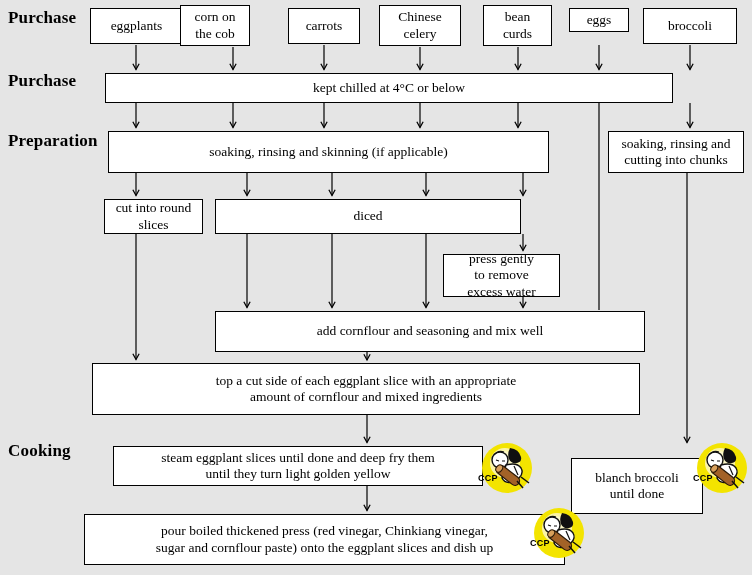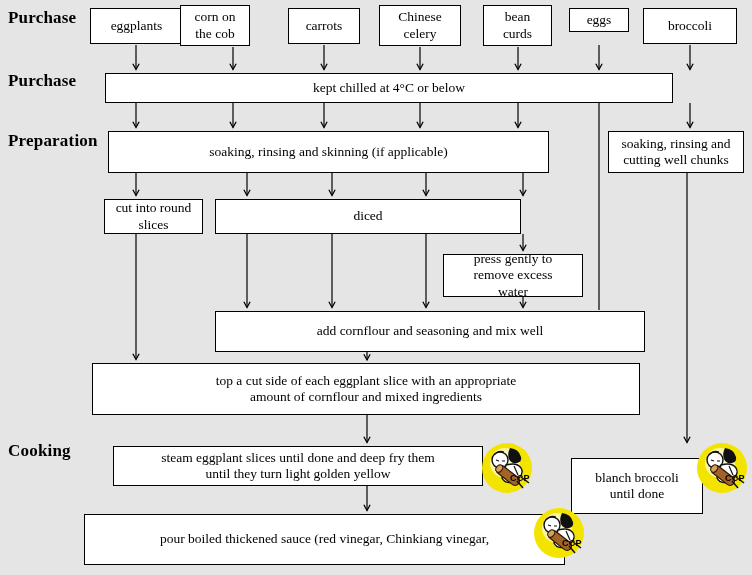--- a/index.html
+++ b/index.html
@@ -15,21 +15,21 @@
     position:absolute;border:1.6px solid #000;background:#fff;box-sizing:border-box;
     display:flex;flex-direction:column;align-items:center;justify-content:center;
     text-align:center;font-size:13.5px;line-height:1.22;padding:1px 4px;
   }
   .box .ln{display:block;white-space:nowrap;}
   #arrows{position:absolute;left:0;top:0;width:752px;height:575px;}
   .ccp-wrap{position:absolute;width:52px;height:52px;}
   .ccp-wrap svg{position:absolute;left:0;top:0;}
   .ccp-label{
     position:absolute;left:-3px;top:31px;font-family:"Liberation Sans","DejaVu Sans",sans-serif;
-    font-weight:bold;font-size:9px;letter-spacing:.3px;color:#000;margin-left:32px;
+    font-weight:bold;font-size:9px;letter-spacing:.3px;color:#000;
   }
   #ccp-defs{position:absolute;width:0;height:0;overflow:hidden;}
 </style>
 </head>
 <body>
 
 <div id="canvas">
 
   <svg id="ccp-defs" aria-hidden="true">
     <defs>
@@ -118,37 +118,38 @@
   <div class="box" style="left:180px;top:5px;width:70px;height:41px">corn on the cob</div>
   <div class="box" style="left:288px;top:8px;width:72px;height:36px">carrots</div>
   <div class="box" style="left:379px;top:5px;width:82px;height:41px">Chinese celery</div>
   <div class="box" style="left:483px;top:5px;width:69px;height:41px;padding:1px 6px">bean curds</div>
   <div class="box" style="left:569px;top:8px;width:60px;height:24px">eggs</div>
   <div class="box" style="left:643px;top:8px;width:94px;height:36px">broccoli</div>
 
   <div class="box" style="left:105px;top:73px;width:568px;height:30px">kept chilled at 4°C or below</div>
 
   <div class="box" style="left:108px;top:131px;width:441px;height:42px">soaking, rinsing and skinning (if applicable)</div>
-  <div class="box" style="left:608px;top:131px;width:136px;height:42px">soaking, rinsing and cutting well chunks</div>
+  <div class="box" style="left:608px;top:131px;width:136px;height:42px">soaking, rinsing and cutting into chunks</div>
   <div class="box" style="left:104px;top:199px;width:99px;height:35px;padding:1px 2px">cut into round slices</div>
   <div class="box" style="left:215px;top:199px;width:306px;height:35px">diced</div>
-  <div class="box" style="left:443px;top:254px;width:140px;height:43px;padding:1px 19px">press gently to remove excess water</div>
+  <div class="box" style="left:443px;top:254px;width:117px;height:43px;padding:1px 19px">press gently to remove excess water</div>
   <div class="box" style="left:215px;top:311px;width:430px;height:41px">add cornflour and seasoning and mix well</div>
   <div class="box" style="left:113px;top:446px;width:370px;height:40px">
     <span class="ln">steam eggplant slices until done and deep fry them</span>
     <span class="ln">until they turn light golden yellow</span>
   </div>
 
   <div class="box" style="left:92px;top:363px;width:548px;height:52px">
     <span class="ln">top a cut side of each eggplant slice with an appropriate</span>
     <span class="ln">amount of cornflour and mixed ingredients</span>
   </div>
   <div class="box" style="left:571px;top:458px;width:132px;height:56px;padding:17px 14px">blanch broccoli until done</div>
   <div class="box" style="left:84px;top:514px;width:481px;height:51px">
-    <span class="ln">pour boiled thickened sauce (red vinegar, Chinkiang vinegar,</span>
+    <span class="ln">pour boiled thickened press (red vinegar, Chinkiang vinegar,</span>
+    <span class="ln">sugar and cornflour paste) onto the eggplant slices and dish up</span>
   </div>
 
   <div class="ccp-wrap" style="left:481px;top:442px">
     <svg width="52" height="52">
         <use href="#ccp-icon"></use>
       </svg>
     <span class="ccp-label">CCP</span>
   </div>
   <div class="ccp-wrap" style="left:696px;top:442px">
     <svg width="52" height="52">

